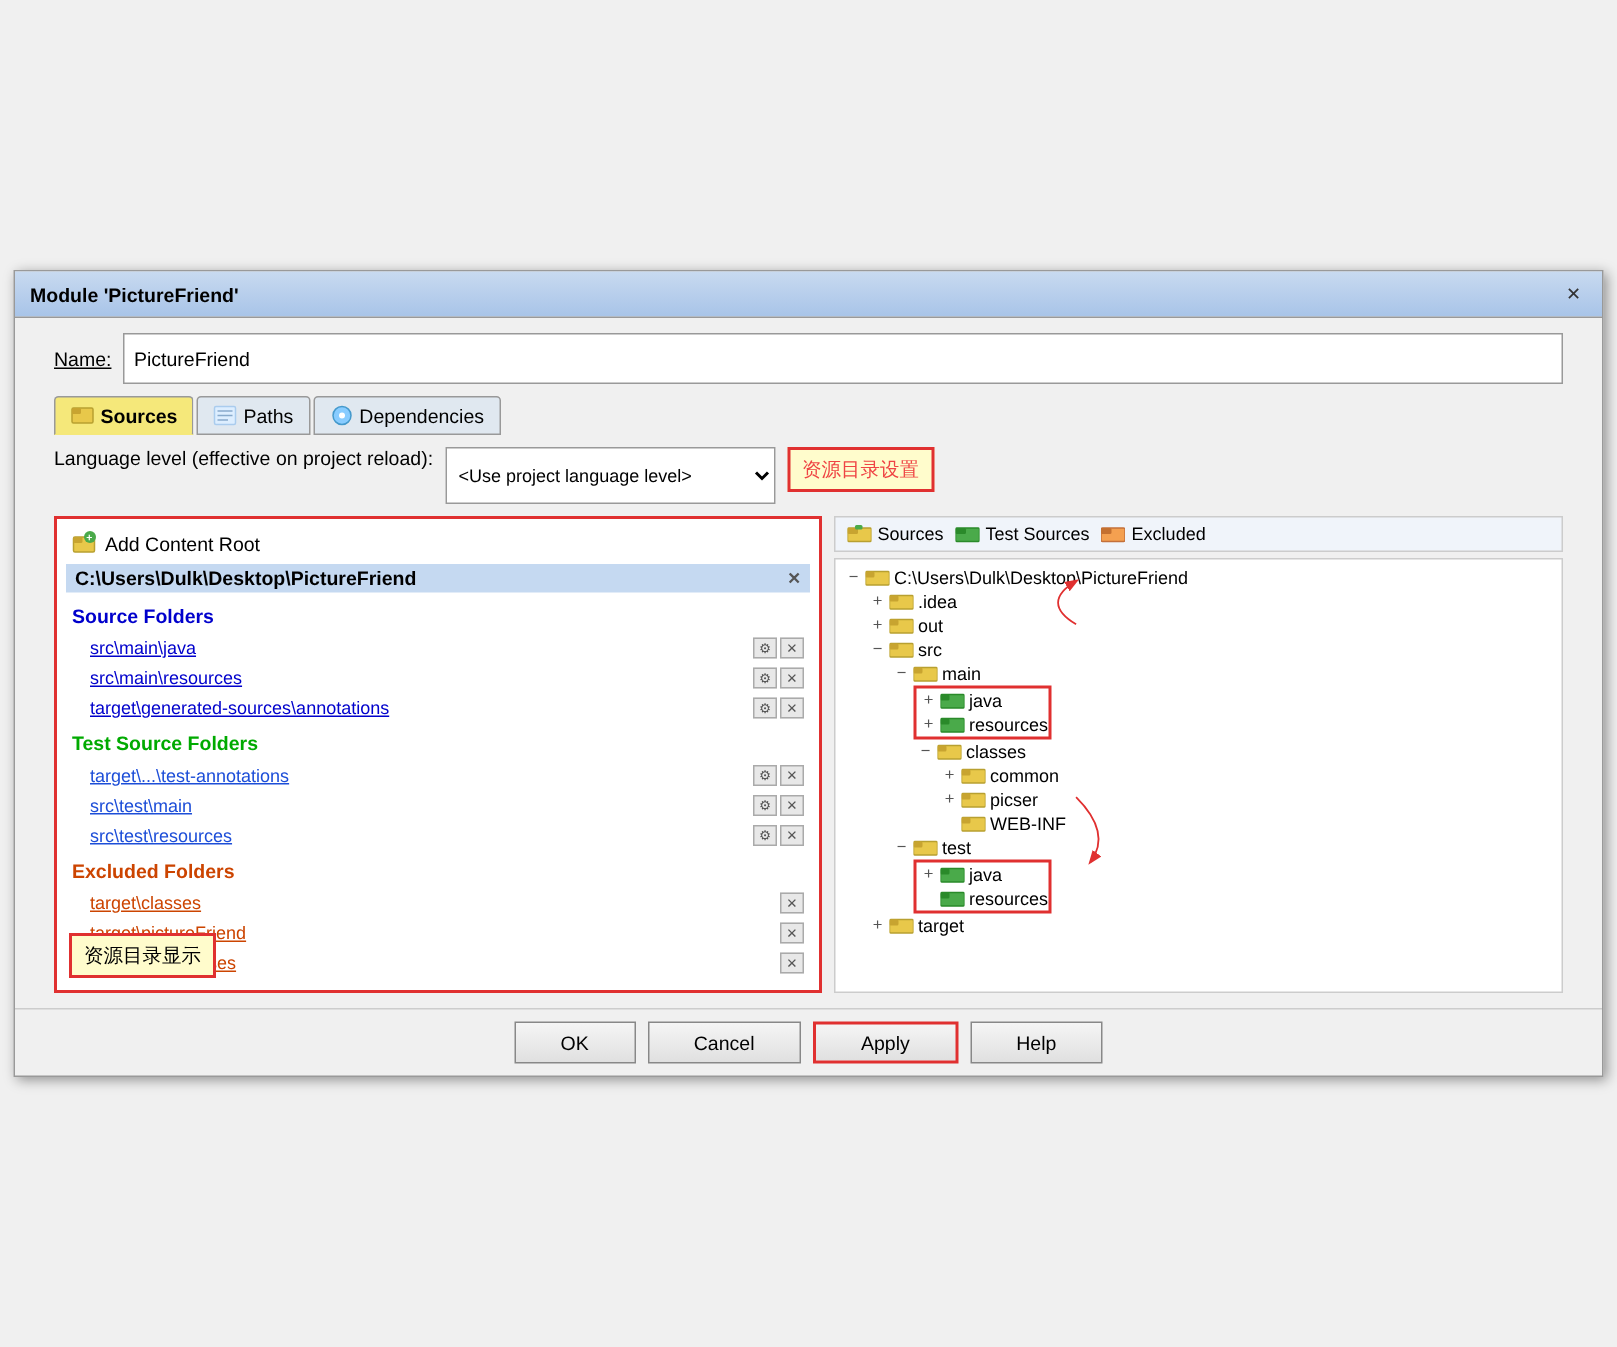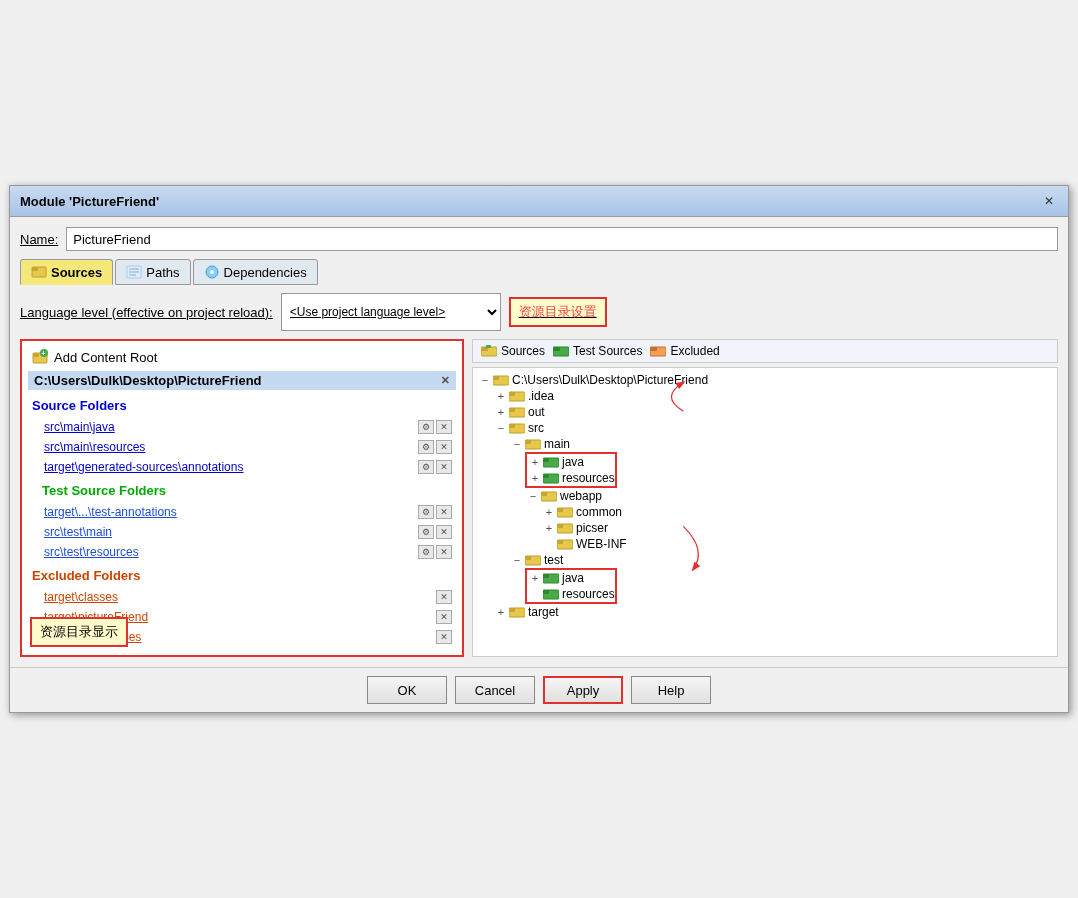--- a/index.html
+++ b/index.html
@@ -40,40 +40,40 @@
       width: 18px;
       height: 18px;
       cursor: pointer;
       display: flex;
       align-items: center;
       justify-content: center;
       font-size: 12px;
       color: #333;
     }
     .dialog-content {
-      padding: 10px 10px;
+      padding: 10px 26px;
       display: flex;
       flex-direction: column;
       gap: 8px;
       flex: 1;
     }
     .name-row {
       display: flex;
       align-items: center;
       gap: 8px;
     }
     .name-label {
       font-size: 13px;
       color: #000;
       white-space: nowrap;
       text-decoration: underline;
     }
     .name-input {
       flex: 1;
-      height: 24px;
+      height: 34px;
       border: 1px solid #999;
       padding: 2px 6px;
       font-size: 13px;
       background: white;
     }
     .tabs-row {
       display: flex;
       gap: 2px;
       align-items: center;
     }
@@ -93,23 +93,22 @@
       border-bottom: 1px solid #f5e87a;
       font-weight: bold;
     }
     .tab-icon {
       width: 16px;
       height: 16px;
       display: inline-block;
     }
     .language-row {
       display: flex;
-      align-items: center;
+      align-items: flex-start;
       gap: 8px;
-      text-decoration: underline;
     }
     .language-label {
       font-size: 13px;
       color: #000;
     }
     .language-select {
       height: 38px;
       border: 1px solid #999;
       padding: 0 4px;
       font-size: 12px;
@@ -124,21 +123,21 @@
       color: #ef4444;
       white-space: nowrap;
     }
     .main-area {
       display: flex;
       gap: 8px;
       flex: 1;
     }
     
     .left-panel {
-      width: 444px;
+      width: 512px;
       border: 2px solid #e03030;
       background: white;
       display: flex;
       flex-direction: column;
       padding: 6px;
       gap: 4px;
       position: relative;
     }
     .add-content-root-btn {
       display: flex;
@@ -157,21 +156,21 @@
       align-items: center;
       justify-content: space-between;
       font-weight: bold;
     }
     .section-header {
       font-weight: bold;
       font-size: 13px;
       padding: 4px 0 2px 4px;
     }
     .section-header.source { color: #0000cc; }
-    .section-header.test-source { color: #00aa00; margin-left: 10px; }
+    .section-header.test-source { color: #00aa00; }
     .section-header.excluded { color: #cc4400; }
     .folder-item {
       display: flex;
       align-items: center;
       justify-content: space-between;
       padding: 1px 4px 1px 16px;
       font-size: 12px;
     }
     .folder-item-path {
       color: #0000cc;
@@ -270,21 +269,21 @@
       padding: 8px 10px;
       border-top: 1px solid #ccc;
     }
     .dialog-btn {
       min-width: 80px;
       height: 28px;
       border: 1px solid #888;
       background: linear-gradient(to bottom, #f5f5f5, #e0e0e0);
       cursor: pointer;
       font-size: 13px;
-      padding: 0 10px;
+      padding: 0 30px;
     }
     .dialog-btn.apply {
       border: 2px solid #e03030;
     }
     .tree-wrapper {
       position: relative;
     }
   </style>
 </head>
 <body>
@@ -523,21 +522,21 @@
               </div>
             </div>
           </div>
 
           <div class="tree-node indent-3">
             <span class="expander">−</span>
             <svg width="16" height="14" viewBox="0 0 16 14" style="margin-right:3px">
               <rect x="0" y="3" width="16" height="9" rx="1" fill="#e8c84a" stroke="#b8a030" stroke-width="1"></rect>
               <rect x="0" y="3" width="6" height="4" rx="1" fill="#c8a430"></rect>
             </svg>
-            <span>webapp</span>
+            <span>classes</span>
           </div>
 
           <div class="tree-node indent-4">
             <span class="expander">+</span>
             <svg width="16" height="14" viewBox="0 0 16 14" style="margin-right:3px">
               <rect x="0" y="3" width="16" height="9" rx="1" fill="#e8c84a" stroke="#b8a030" stroke-width="1"></rect>
               <rect x="0" y="3" width="6" height="4" rx="1" fill="#c8a430"></rect>
             </svg>
             <span>common</span>
           </div>

